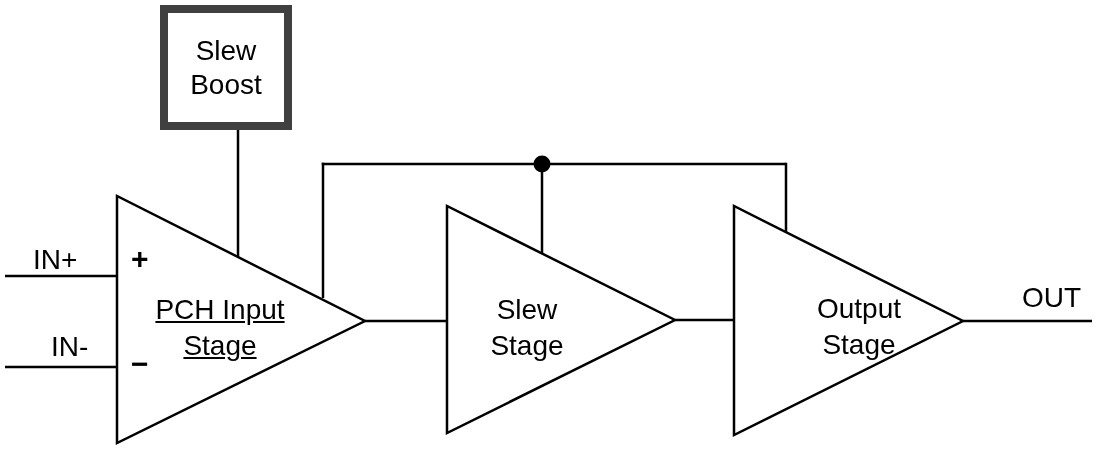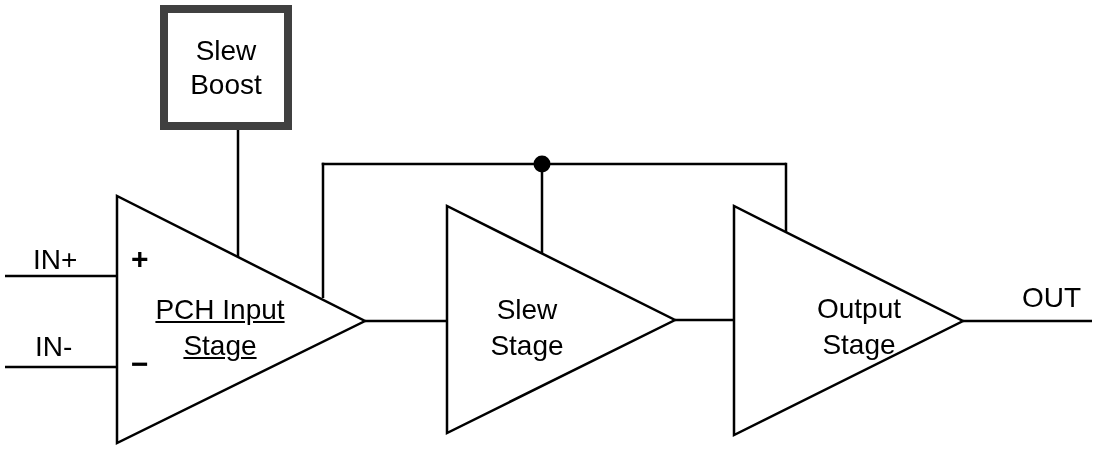--- a/index.html
+++ b/index.html
@@ -59,21 +59,21 @@
     justify-content: center;
   }
   .slew-box .slew-text {
     font-size: 28px;
     line-height: 34px;
     text-align: center;
     white-space: pre-line;
     color: #000000;
   }
   .pos-in-plus  { left: 6px;   top: 245px; }
-  .pos-in-minus { left: 8px;   top: 332px; }
+  .pos-in-minus { left: 24px;   top: 332px; }
   .pos-out      { left: 995px; top: 283px; text-align: center; }
   .pos-plus     { left: 131px; top: 244px; }
   .pos-minus    { left: 131px; top: 349px; }
   .pos-input-stage  { left: 220px; top: 292px; text-decoration: underline; }
   .pos-gain-stage   { left: 527px; top: 292px; }
   .pos-output-stage { left: 859px; top: 291px; }
 </style>
 </head>
 <body>
 

